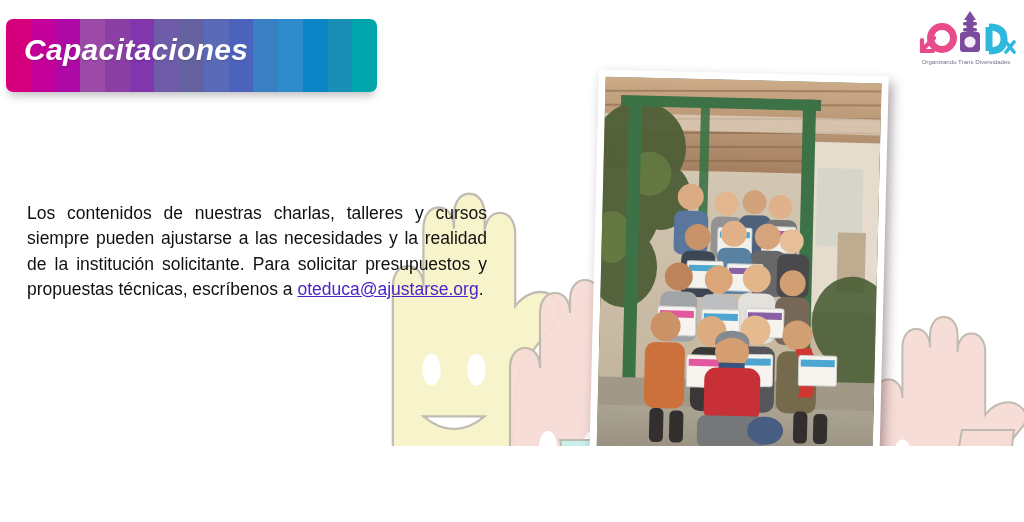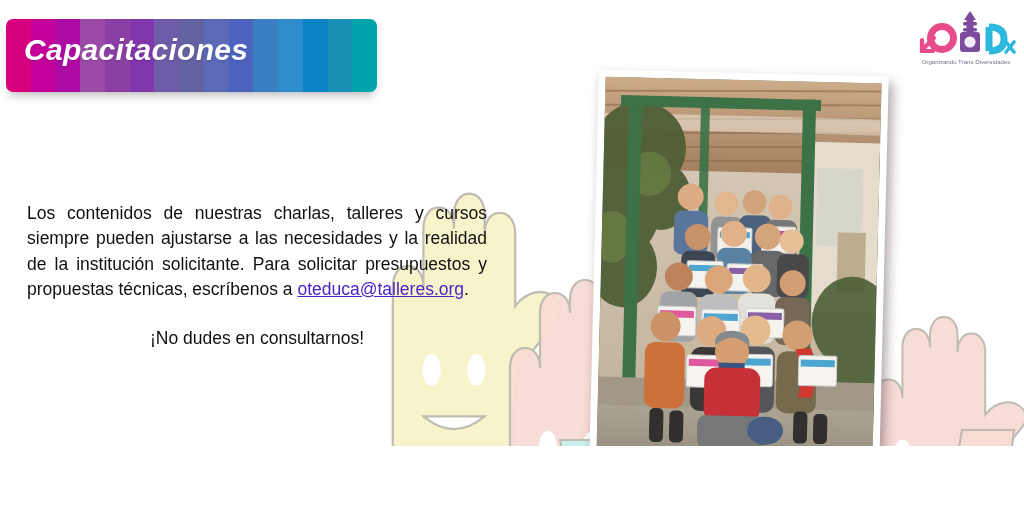--- a/index.html
+++ b/index.html
@@ -221,23 +221,22 @@
     <div class="band" style="background:#5a6ab8"></div>
     <div class="band" style="background:#4b63bd"></div>
     <div class="band" style="background:#3a7fc1"></div>
     <div class="band" style="background:#2e8ccd"></div>
     <div class="band" style="background:#0b84c6"></div>
     <div class="band" style="background:#1a8fb5"></div>
     <div class="band" style="background:#00a5ab"></div>
   </div>
   <div id="title-text">Capacitaciones</div>
 
-  <p id="body-paragraph"><span>Los contenidos de nuestras charlas, talleres y cursos siempre pueden ajustarse a las necesidades y la realidad de la institución solicitante. Para solicitar presupuestos y propuestas técnicas, escríbenos a </span><a class="email-link" href="#">oteduca@talleres.org</a><span>.</span></p>
-
-  <div id="cta-line">¡No dudes en consultarnos!</div>
+  <p id="body-paragraph"><span>Los contenidos de nuestras charlas, talleres y cursos siempre pueden ajustarse a las necesidades y la realidad de la institución solicitante. Para solicitar presupuestos y propuestas técnicas, escríbenos a </span><a class="email-link" href="#">oteduca@ajustarse.org</a><span>.</span></p>
+
 
   <div id="photo-card">
     <div id="photo-inner">
       <svg width="276" height="380" viewBox="0 0 276 380" xmlns="http://www.w3.org/2000/svg" preserveAspectRatio="none">
         <defs>
           <linearGradient id="skyG" x1="0" y1="0" x2="0" y2="1">
             <stop offset="0%" stop-color="#d8cfc0"></stop>
             <stop offset="100%" stop-color="#b9ac96"></stop>
           </linearGradient>
           <linearGradient id="roofG" x1="0" y1="0" x2="0" y2="1">

